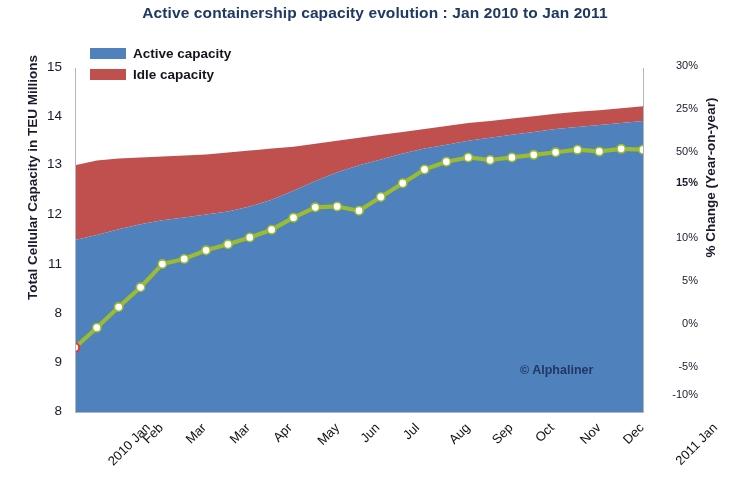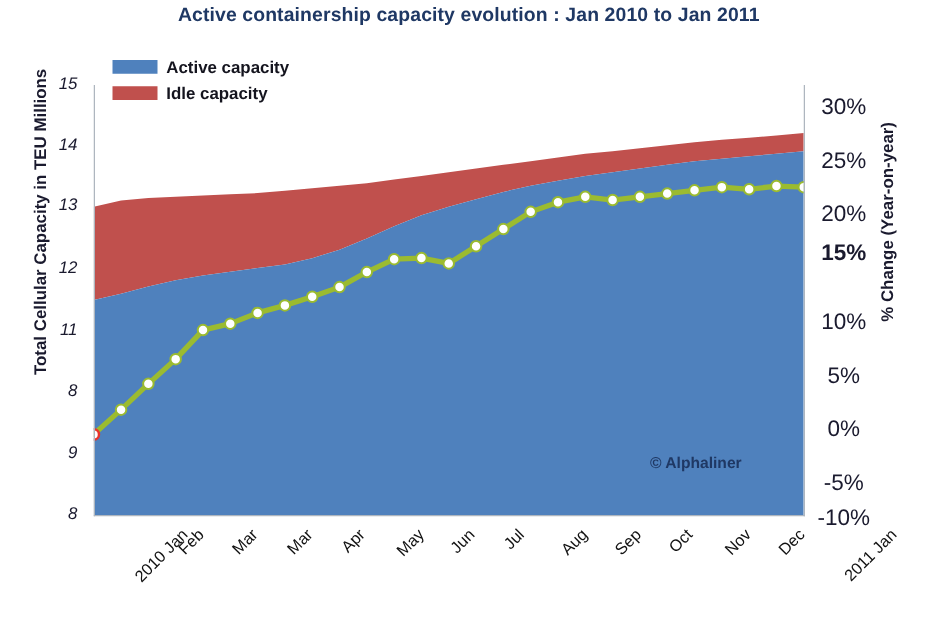--- a/index.html
+++ b/index.html
@@ -38,24 +38,24 @@
     text-align:center;font-size:13.5px;font-weight:bold;color:#1a1a2e;
     pointer-events:none;
   }
   .y-right-title{
     position:absolute;left:560px;top:170px;width:300px;
     transform:rotate(-90deg);transform-origin:center center;
     text-align:center;font-size:13.5px;font-weight:bold;color:#1a1a2e;
     pointer-events:none;
   }
   .ytick-left{
-    position:absolute;width:34px;text-align:right;font-size:13.5px;color:#1a1a2e;font-style:italic;
+    position:absolute;width:34px;text-align:right;font-size:13.5px;color:#1a1a2e;
   }
   .ytick-right{
-    position:absolute;width:46px;text-align:center;font-size:18px;color:#1a1a2e;margin-top:16px;
+    position:absolute;width:46px;text-align:right;font-size:11px;color:#1a1a2e;
   }
 
   
   .xtick{
     position:absolute;font-size:13px;color:#111111;
     transform:rotate(-45deg);transform-origin:right top;
     white-space:nowrap;text-align:right;
   }
 
   
@@ -106,21 +106,21 @@
       <div class="ytick-left" style="left: 28px; top: 156px;">13</div>
       <div class="ytick-left" style="left: 28px; top: 206.429px;">12</div>
       <div class="ytick-left" style="left: 28px; top: 255.571px;">11</div>
       <div class="ytick-left" style="left: 28px; top: 304.714px;">8</div>
       <div class="ytick-left" style="left: 28px; top: 353.857px;">9</div>
       <div class="ytick-left" style="left: 28px; top: 403px;">8</div>
     </div>
   <div id="right-ticks">
       <div class="ytick-right" style="left: 652px; top: 59px;">30%</div>
       <div class="ytick-right" style="left: 652px; top: 102px;">25%</div>
-      <div class="ytick-right" style="left: 652px; top: 145px;">20%</div>
+      <div class="ytick-right" style="left: 652px; top: 145px;">50%</div>
       <div class="ytick-right" style="left: 652px; top: 176px; font-weight: bold;">15%</div>
       <div class="ytick-right" style="left: 652px; top: 231px;">10%</div>
       <div class="ytick-right" style="left: 652px; top: 274px;">5%</div>
       <div class="ytick-right" style="left: 652px; top: 317px;">0%</div>
       <div class="ytick-right" style="left: 652px; top: 360px;">-5%</div>
       <div class="ytick-right" style="left: 652px; top: 388px;">-10%</div>
     </div>
   <div id="x-ticks">
       <div class="xtick" style="left: 89px; top: 420px;">2010 Jan</div>
       <div class="xtick" style="left: 132.692px; top: 420px;">Feb</div>

